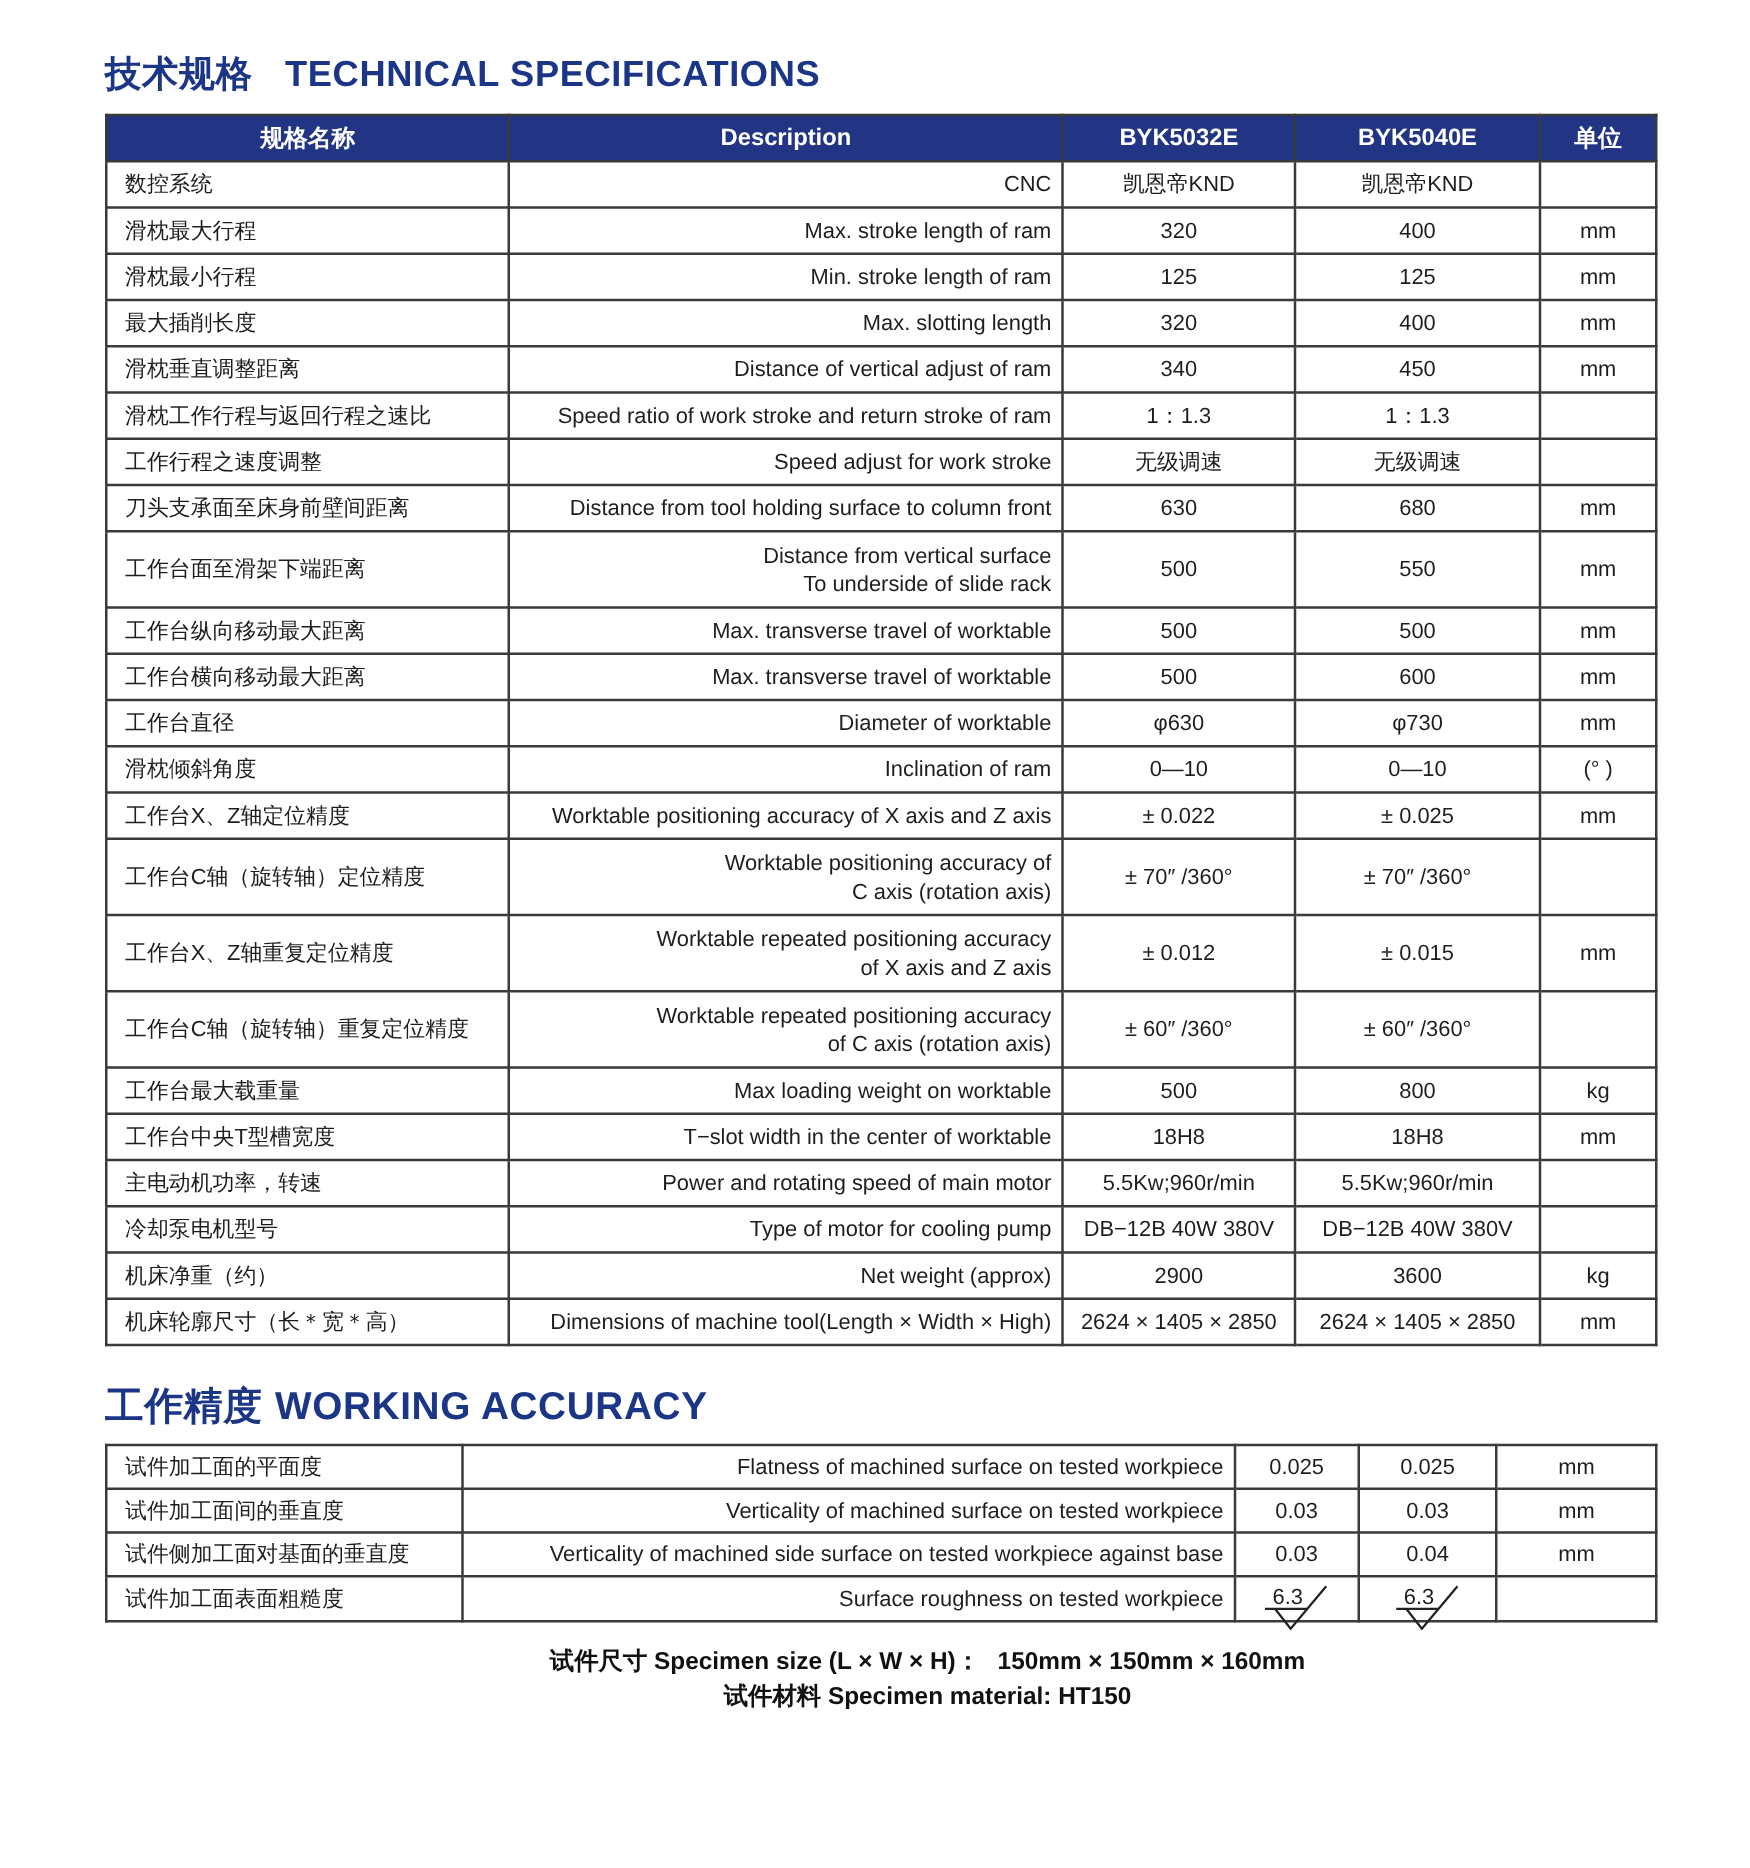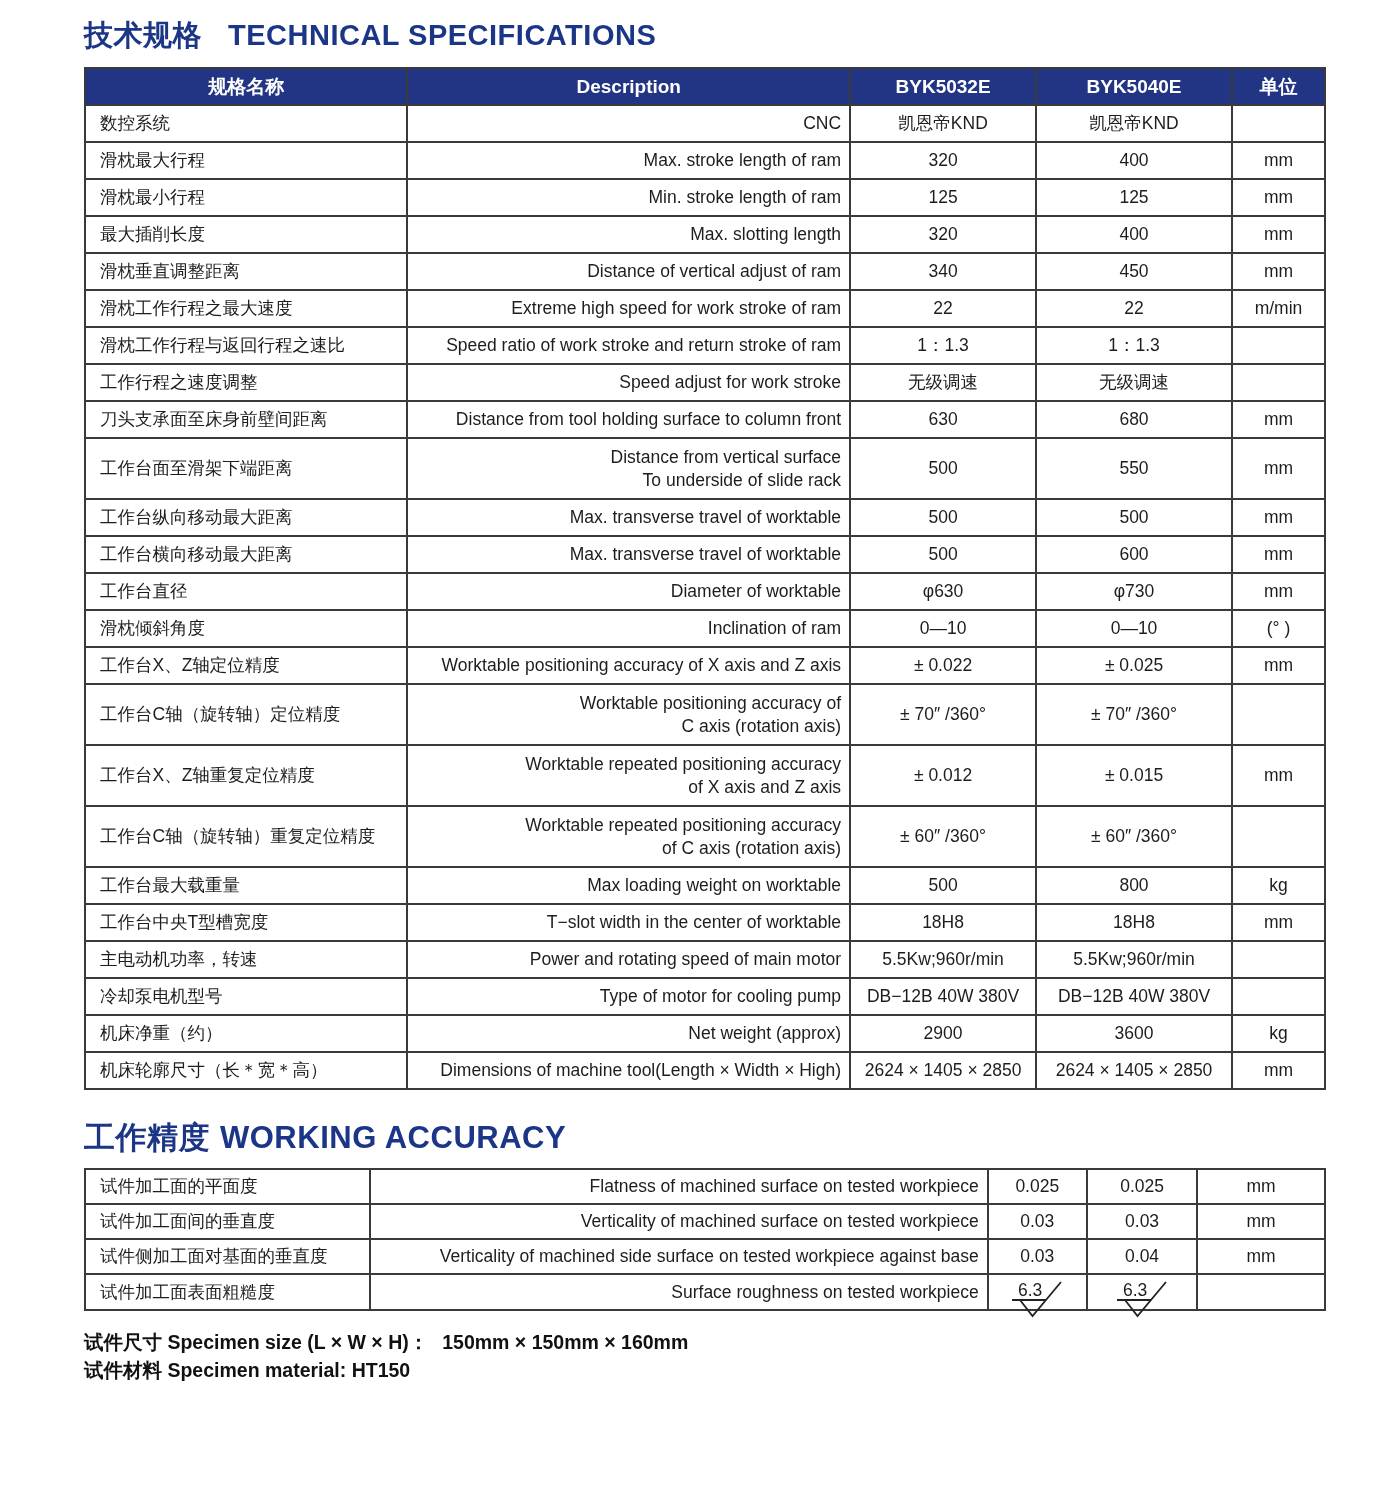--- a/index.html
+++ b/index.html
@@ -11,21 +11,21 @@
   * { box-sizing: border-box; }
   html, body {
     margin: 0; padding: 0;
     background: #ffffff;
     font-family: "Liberation Sans", "DejaVu Sans", sans-serif;
     color: var(--text);
   }
   .page {
     width: 1400px;
     height: 1494px;
-    padding: 16px 0 0 84px;
+    padding: 40px 0 0 84px;
     overflow: hidden;
   }
   .section-title {
     margin: 0 0 11px 0;
     color: var(--title-navy);
     font-weight: bold;
     font-size: 29px;
     letter-spacing: 0.5px;
   }
   .section-title .zh { margin-right: 26px; }
@@ -76,20 +76,21 @@
 
   .rough-wrap { display: inline-block; vertical-align: middle; margin-bottom: -14px; }
   .rough-wrap svg { display: block; }
 
   .footer {
     margin-top: 17px;
     font-weight: bold;
     font-size: 19.5px;
     line-height: 1.45;
     color: #111111;
+    text-align: center;
   }
   .footer .val { margin-left: 14px; }
 </style>
 </head>
 <body>
 
 <div class="page">
 
   <h1 class="section-title">
     <span class="zh">技术规格</span><span class="en">TECHNICAL SPECIFICATIONS</span>
@@ -142,27 +143,20 @@
           <td class="td-val">mm</td>
         </tr>
         <tr>
           <td class="td-name">滑枕垂直调整距离</td>
           <td class="td-desc">Distance of vertical adjust of ram</td>
           <td class="td-val">340</td>
           <td class="td-val">450</td>
           <td class="td-val">mm</td>
         </tr>
         <tr>
-          <td class="td-name">滑枕工作行程之最大速度</td>
-          <td class="td-desc">Extreme high speed for work stroke of ram</td>
-          <td class="td-val">22</td>
-          <td class="td-val">22</td>
-          <td class="td-val">m/min</td>
-        </tr>
-        <tr>
           <td class="td-name">滑枕工作行程与返回行程之速比</td>
           <td class="td-desc">Speed ratio of work stroke and return stroke of ram</td>
           <td class="td-val">1：1.3</td>
           <td class="td-val">1：1.3</td>
           <td class="td-val"></td>
         </tr>
         <tr>
           <td class="td-name">工作行程之速度调整</td>
           <td class="td-desc">Speed adjust for work stroke</td>
           <td class="td-val">无级调速</td>

